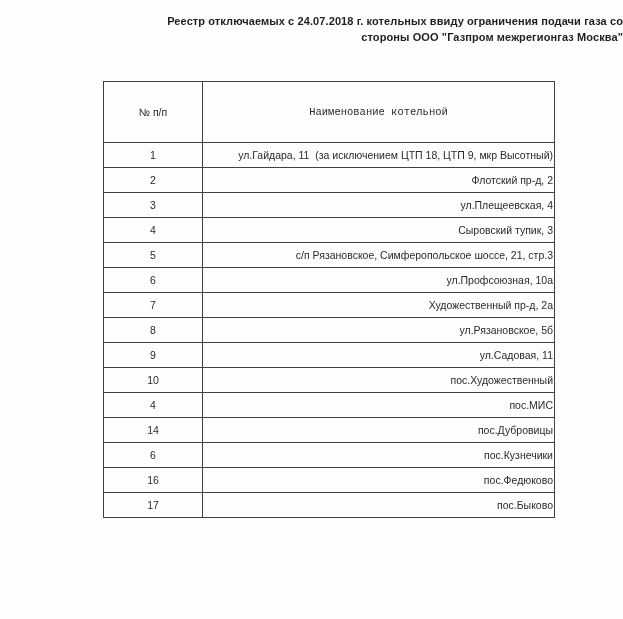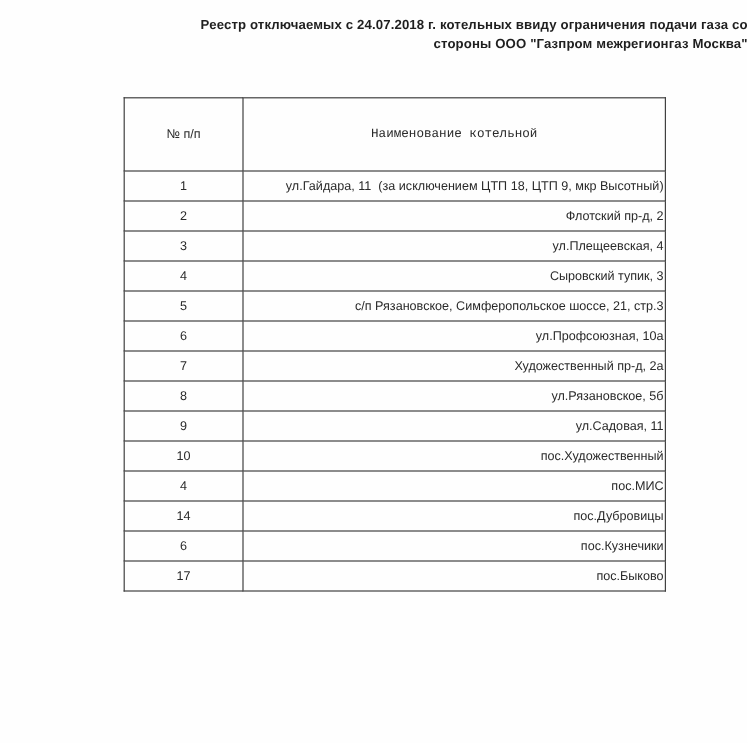--- a/index.html
+++ b/index.html
@@ -133,19 +133,23 @@
         </tr>
         <tr>
           <td class="num">14</td>
           <td class="name">пос.Дубровицы</td>
         </tr>
         <tr>
           <td class="num">6</td>
           <td class="name">пос.Кузнечики</td>
         </tr>
         <tr>
+          <td class="num">16</td>
+          <td class="name">пос.Федюково</td>
+        </tr>
+        <tr>
           <td class="num">17</td>
           <td class="name">пос.Быково</td>
         </tr>
       </tbody>
   </table>
 
 </div>
 
 </body></html>

